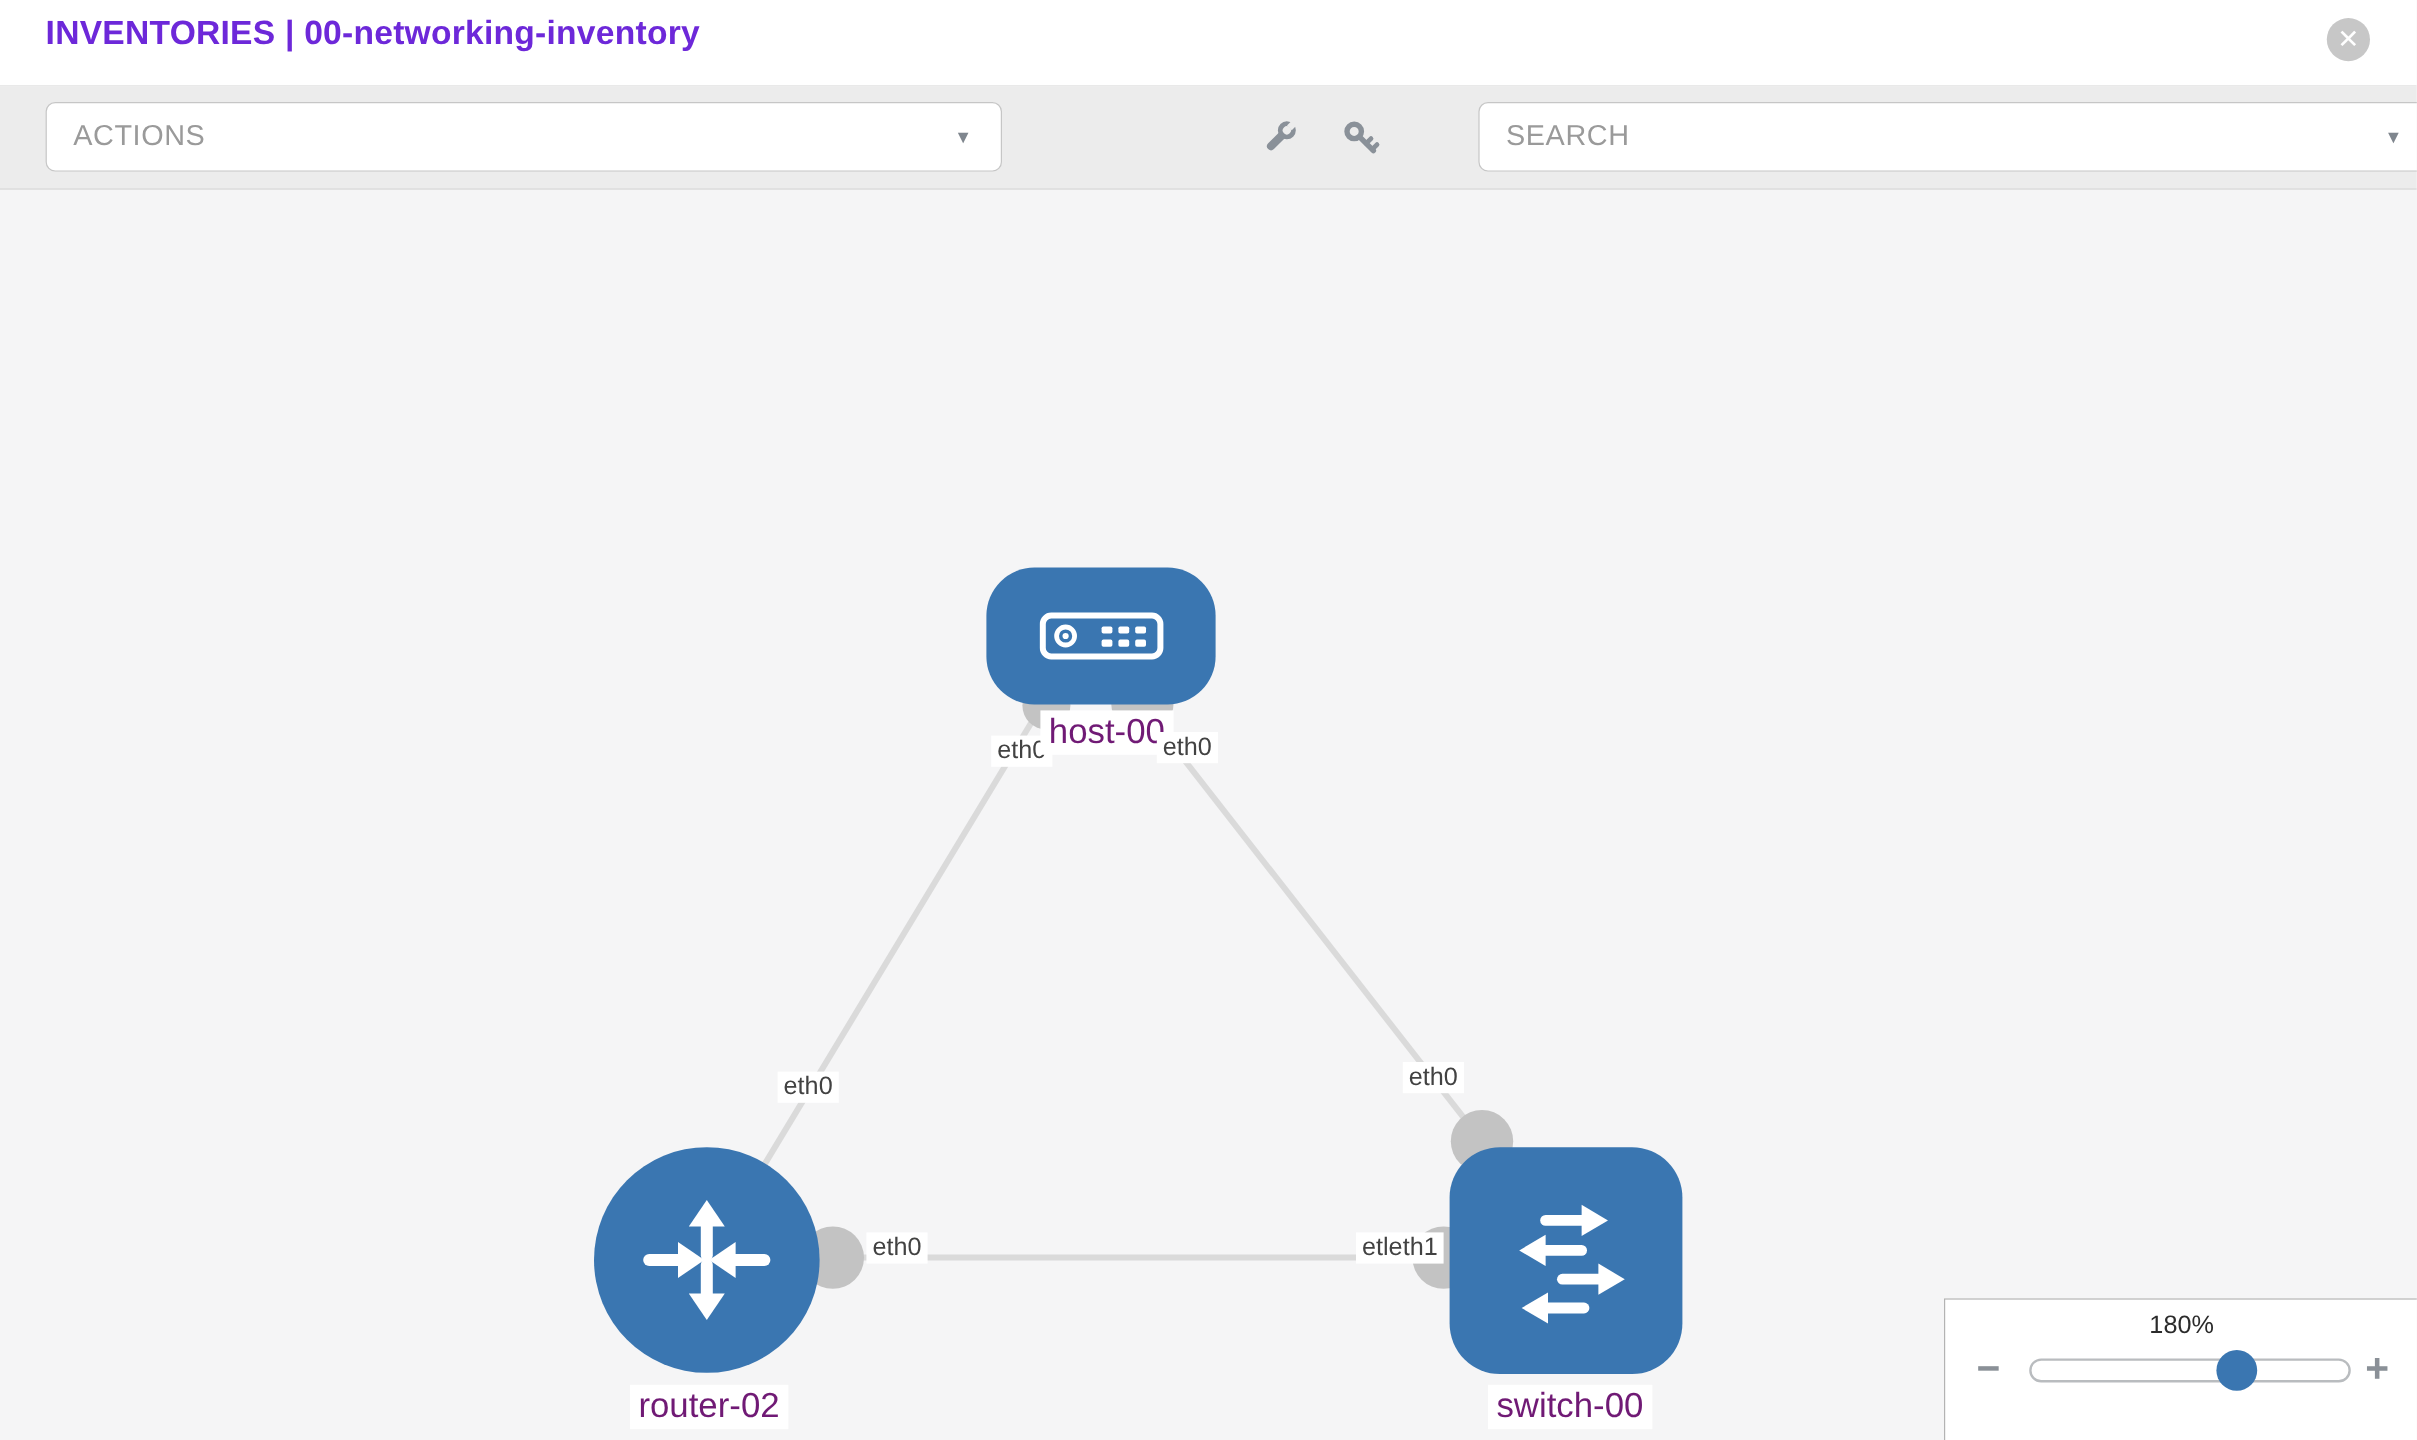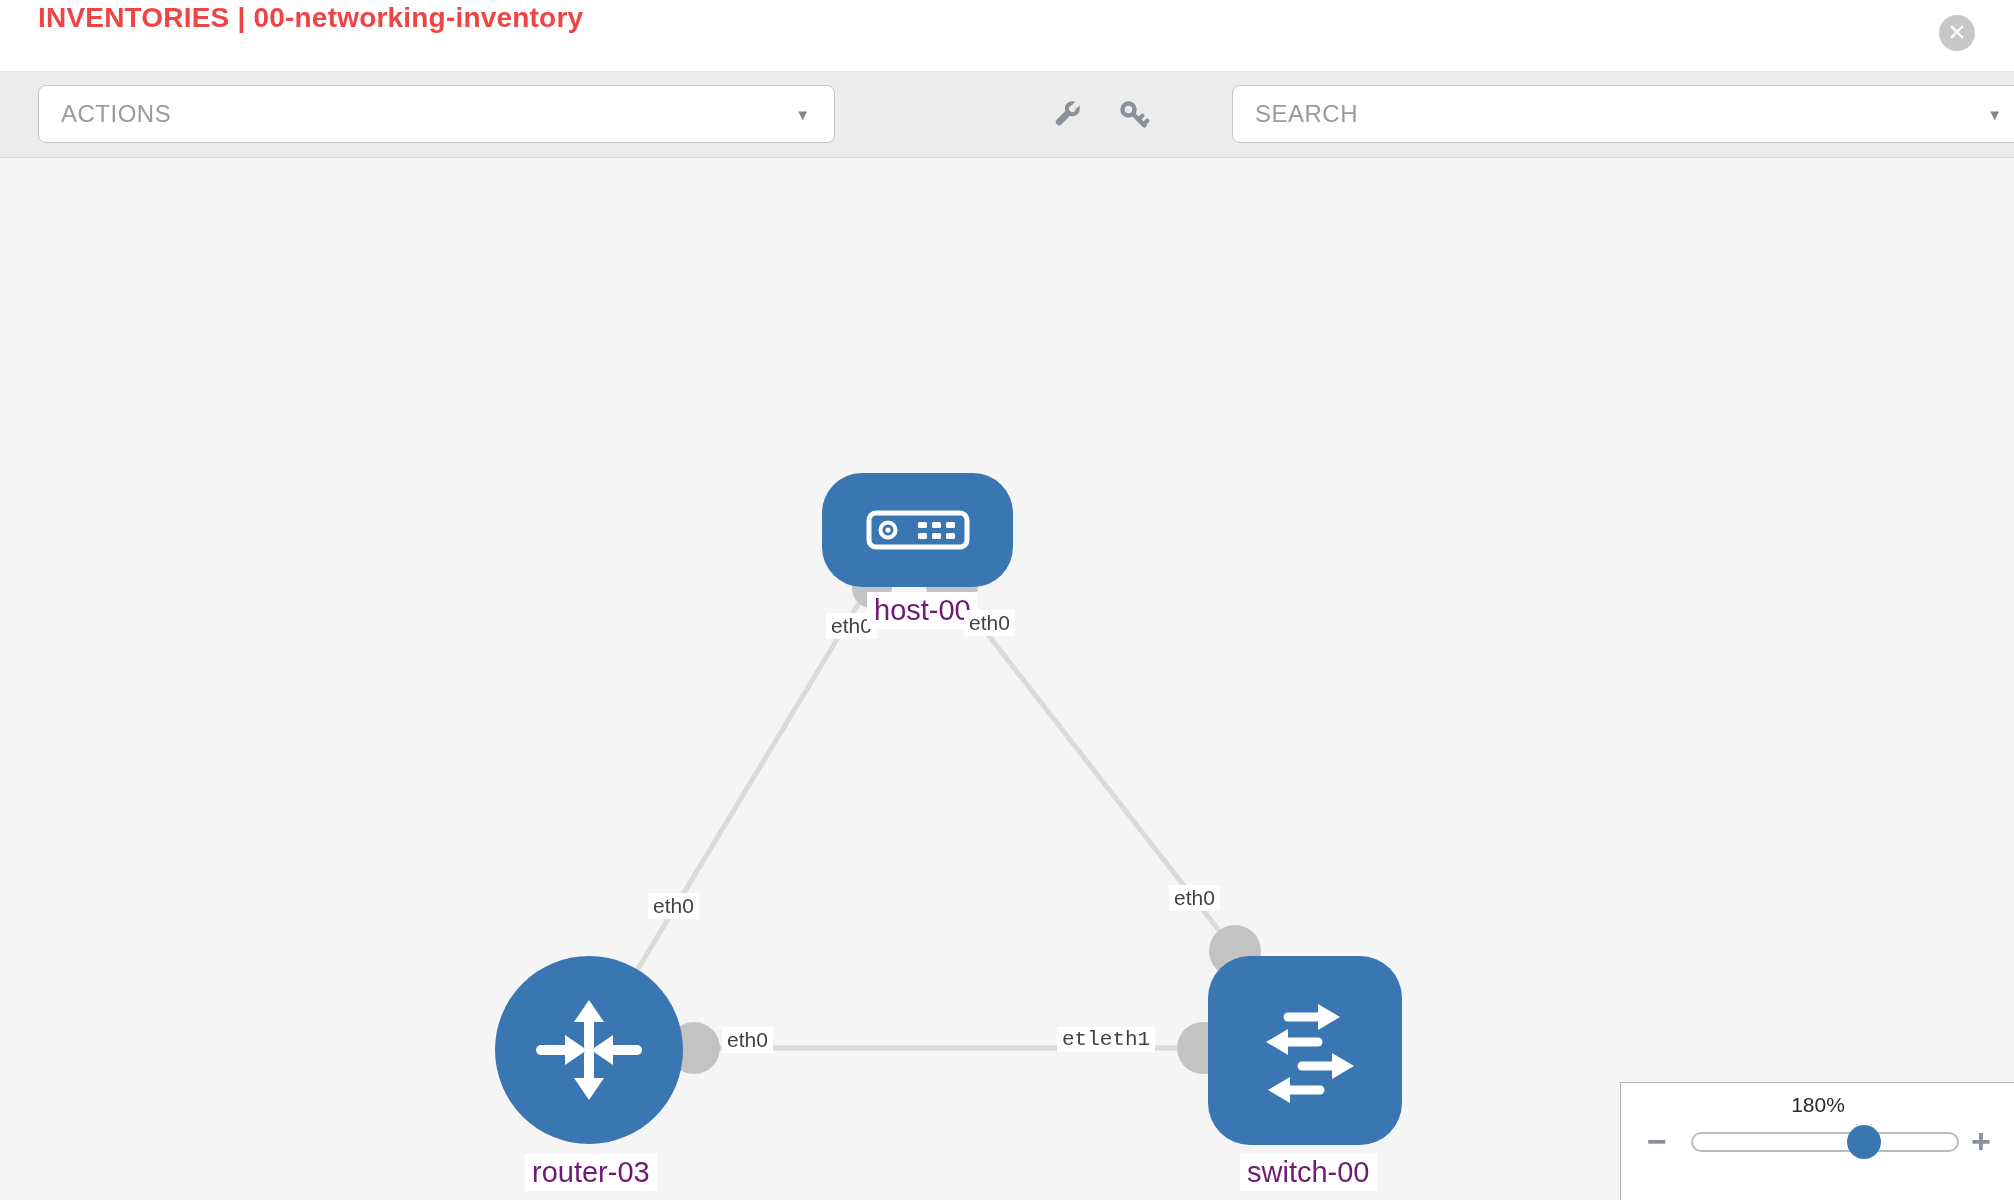--- a/index.html
+++ b/index.html
@@ -7,22 +7,22 @@
     width:2014px;height:1200px;position:relative;overflow:hidden;
     font-family:"Liberation Sans","DejaVu Sans",sans-serif;
     background:#f5f5f6;
   }
   
   .header{
     position:absolute;left:0;top:0;width:2014px;height:71px;
     background:#ffffff;border-bottom:1px solid #e4e4e4;
   }
   .page-title{
-    position:absolute;left:38px;top:2px;
-    font-size:28px;font-weight:bold;color:#ef4444;letter-spacing:.2px;
+    position:absolute;left:38px;top:12px;
+    font-size:28px;font-weight:bold;color:#6d28d9;letter-spacing:.2px;
   }
   .close-btn{
     position:absolute;left:1939px;top:15px;width:36px;height:36px;border-radius:50%;
     background:#c7c7c7;color:#ffffff;display:flex;align-items:center;justify-content:center;
     font-size:22px;font-weight:bold;cursor:pointer;line-height:1;
   }
   
   .toolbar{
     position:absolute;left:0;top:72px;width:2014px;height:85px;
     background:#ececec;border-bottom:1px solid #d8d8d8;
@@ -179,22 +179,22 @@
       </g>
     </svg>
   </div>
 
   <span class="chip" style="left:826px;top:455px;">eth0</span>
   <span class="node-label" style="left:867px;top:434px;">host-00</span>
   <span class="chip" style="left:964px;top:452px;">eth0</span>
   <span class="chip" style="left:648px;top:735px;">eth0</span>
   <span class="chip" style="left:1169px;top:727px;">eth0</span>
   <span class="chip" style="left:722px;top:869px;">eth0</span>
-  <span class="chip" style="left:1057px;top:869px;font-family:Liberation Mono, monospace;">etleth1</span>
-  <span class="node-label" style="left:525px;top:996px;">router-03</span>
+  <span class="chip" style="left:1130px;top:869px;">etleth1</span>
+  <span class="node-label" style="left:525px;top:996px;">router-02</span>
   <span class="node-label" style="left:1240px;top:996px;">switch-00</span>
 </div>
 
 <div class="zoom-panel">
   <div class="zoom-level">180%</div>
   <div class="zoom-minus">−</div>
   <div class="zoom-track"></div>
   <div class="zoom-thumb"></div>
   <div class="zoom-plus">+</div>
 </div>

